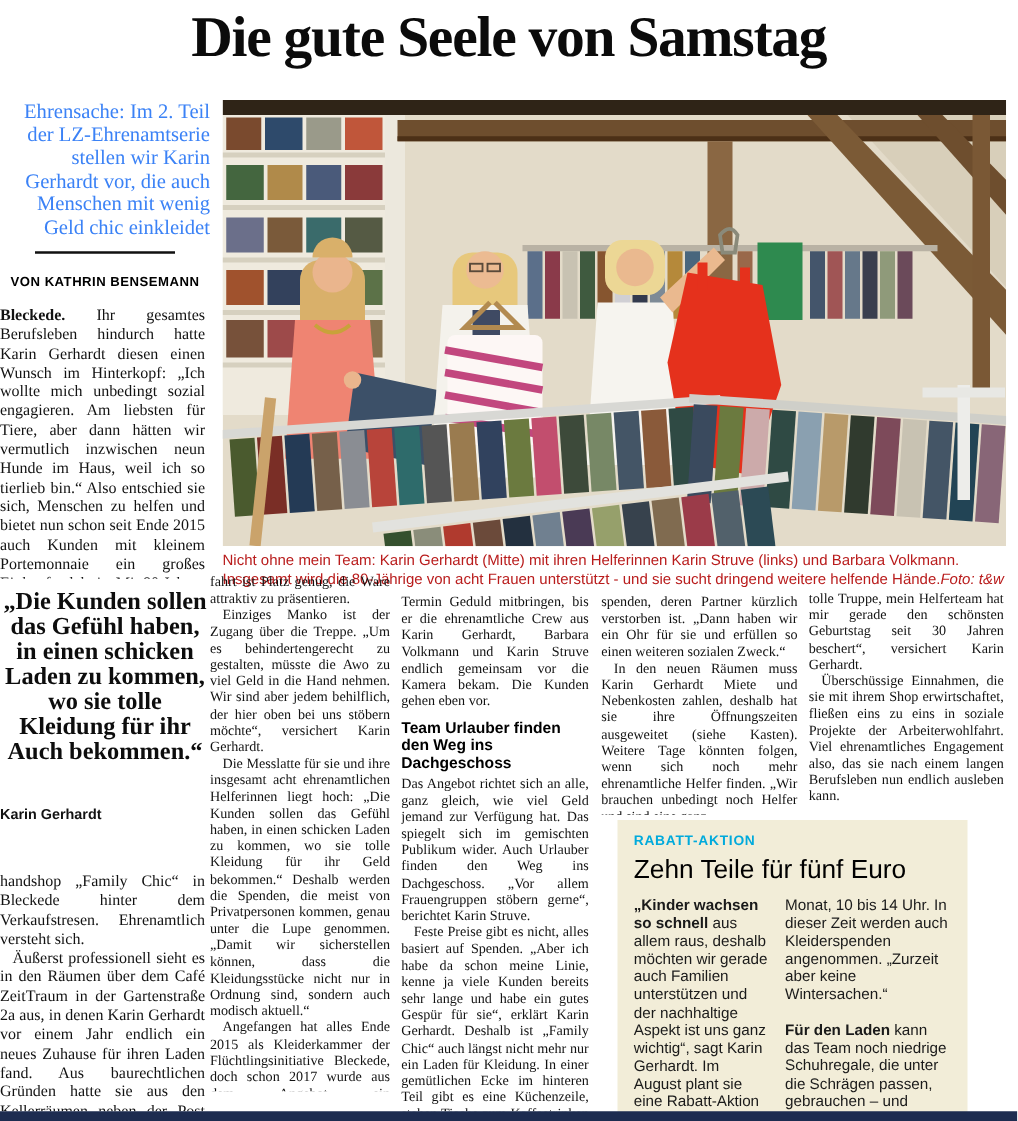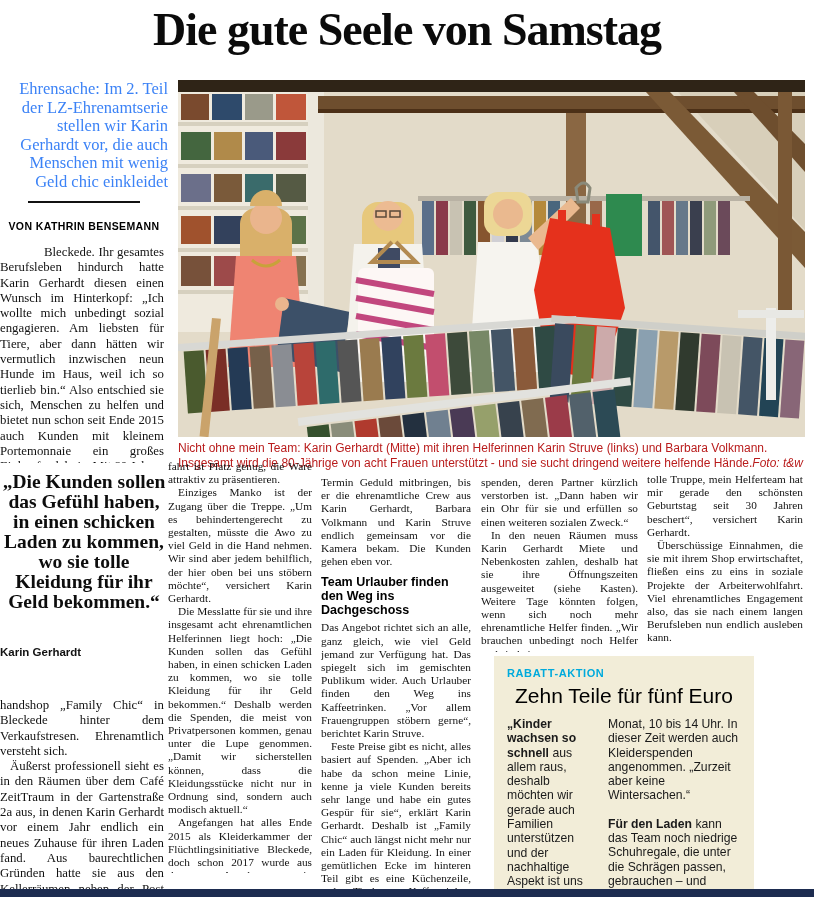--- a/index.html
+++ b/index.html
@@ -14,21 +14,21 @@
 
   
   .standfirst{left:0;top:80px;width:168px;text-align:right;
               font-size:16.5px;line-height:18.5px;color:#3b82f6;}
   .divider{left:28px;top:201px;width:112px;height:2px;background:#111;}
   .byline{left:0;top:220px;width:168px;text-align:center;
           font-family:"Liberation Sans",sans-serif;font-weight:700;
           font-size:10.5px;letter-spacing:.4px;color:#000;}
   .lead{left:0;top:245px;width:164px;height:218px;overflow:hidden;
         font-size:12.8px;line-height:15.3px;text-align:justify;}
-  .lead b{font-weight:400;padding-left:44px;}
+  .lead b{font-weight:700;}
   .pullquote{left:0;top:472px;width:168px;text-align:center;
              font-weight:700;font-size:19.5px;line-height:20px;color:#0d0d0d;}
   .pq-attr{left:0;top:646px;width:168px;text-align:left;
            font-family:"Liberation Sans",sans-serif;font-weight:700;font-size:11.5px;}
 
   
   .col{position:absolute;text-align:justify;font-size:11.3px;line-height:13.2px;
        overflow:hidden;hyphens:auto;-webkit-hyphens:auto;}
   .col p{margin:0;}
   .col p.ind{text-indent:10px;}
@@ -43,26 +43,26 @@
 
   
   .photo{left:178px;top:80px;width:627px;height:357px;overflow:hidden;}
   .photo svg{display:block;}
   .caption{left:178px;top:441px;width:627px;
            font-family:"Liberation Sans",sans-serif;font-size:12px;
            line-height:14.5px;color:#b91c1c;}
   .caption .credit{position:absolute;right:2px;top:14.5px;font-style:italic;}
 
   
-  .box{left:494px;top:656px;width:260px;height:241px;box-sizing:border-box;
+  .box{left:494px;top:656px;width:280px;height:241px;box-sizing:border-box;
        padding:11px 13px 0 13px;overflow:hidden;
        font-family:"Liberation Sans",sans-serif;}
   .kicker{font-weight:700;font-size:11px;letter-spacing:.6px;}
   .box h2{margin:5px 0 9px 0;font-weight:400;font-size:21px;color:#000;
-          font-family:"Liberation Sans",sans-serif;text-align:center;}
+          font-family:"Liberation Sans",sans-serif;}
   .boxcols{display:flex;gap:13px;}
   .boxcol{width:136px;font-size:12.2px;line-height:14.3px;color:#1a1a1a;}
   .boxcol p{margin:0 0 14px 0;}
   .boxcol b{font-weight:700;}
 
   .bottombar{left:0;top:889px;width:814px;height:8px;z-index:6;}
 </style>
 </head>
 <body>
 
@@ -71,21 +71,21 @@
   <h1 class="abs headline">Die gute Seele von Samstag</h1>
 
   <div class="abs standfirst">Ehrensache: Im 2. Teil der LZ-Ehrenamtserie stellen wir Karin Gerhardt vor, die auch Menschen mit wenig Geld chic einkleidet</div>
   <div class="abs divider"></div>
   <div class="abs byline">VON KATHRIN BENSEMANN</div>
 
   <div class="abs lead">
     <b>Bleckede.</b><span> Ihr gesamtes Berufsleben hindurch hatte Karin Gerhardt diesen einen Wunsch im Hinterkopf: „Ich wollte mich unbedingt sozial engagieren. Am liebsten für Tiere, aber dann hätten wir vermutlich inzwischen neun Hunde im Haus, weil ich so tierlieb bin.“ Also entschied sie sich, Menschen zu helfen und bietet nun schon seit Ende 2015 auch Kunden mit kleinem Portemonnaie ein großes Einkaufserlebnis. Mit 80 Jahren steht sie mehrmals die Woche im Second-</span>
   </div>
 
-  <div class="abs pullquote">„Die Kunden sollen das Gefühl haben, in einen schicken Laden zu kommen, wo sie tolle Kleidung für ihr Geld bekommen.“</div>
+  <div class="abs pullquote">„Die Kunden sollen das Gefühl haben, in einen schicken Laden zu kommen, wo sie tolle Kleidung für ihr Auch bekommen.“</div>
   <div class="abs pq-attr">Karin Gerhardt</div>
 
   <div class="col" id="col1">
     <p>handshop „Family Chic“ in Bleckede hinter dem Verkaufstresen. Ehrenamtlich versteht sich.</p>
     <p class="ind">Äußerst professionell sieht es in den Räumen über dem Café ZeitTraum in der Gartenstraße 2a aus, in denen Karin Gerhardt vor einem Jahr endlich ein neues Zuhause für ihren Laden fand. Aus baurechtlichen Gründen hatte sie aus den Kellerräumen neben der Post ausziehen müssen, eine nervenaufreibende Suche begann. Mit Happy End: Unter dem Dach der Arbeiterwohl-</p>
   </div>
 
   <div class="abs photo">
     <svg width="627" height="357" viewBox="0 0 627 357" xmlns="http://www.w3.org/2000/svg">
       <rect width="627" height="357" fill="#e3dbc9"></rect>
@@ -256,21 +256,21 @@
   <div class="col" id="col2">
     <p>fahrt ist Platz genug, die Ware attraktiv zu präsentieren.</p>
     <p class="ind">Einziges Manko ist der Zugang über die Treppe. „Um es behindertengerecht zu gestalten, müsste die Awo zu viel Geld in die Hand nehmen. Wir sind aber jedem behilflich, der hier oben bei uns stöbern möchte“, versichert Karin Gerhardt.</p>
     <p class="ind">Die Messlatte für sie und ihre insgesamt acht ehrenamtlichen Helferinnen liegt hoch: „Die Kunden sollen das Gefühl haben, in einen schicken Laden zu kommen, wo sie tolle Kleidung für ihr Geld bekommen.“ Deshalb werden die Spenden, die meist von Privatpersonen kommen, genau unter die Lupe genommen. „Damit wir sicherstellen können, dass die Kleidungsstücke nicht nur in Ordnung sind, sondern auch modisch aktuell.“</p>
     <p class="ind">Angefangen hat alles Ende 2015 als Kleiderkammer der Flüchtlingsinitiative Bleckede, doch schon 2017 wurde aus dem Angebot ein Secondhandshop von Bleckedern für Bleckeder. Und die Nachfrage ist groß – so musste der Fotograf beim LZ-</p>
   </div>
 
   <div class="col" id="col3">
     <p>Termin Geduld mitbringen, bis er die ehrenamtliche Crew aus Karin Gerhardt, Barbara Volkmann und Karin Struve endlich gemeinsam vor die Kamera bekam. Die Kunden gehen eben vor.</p>
     <p class="subhead">Team Urlauber finden den Weg ins Dachgeschoss</p>
-    <p>Das Angebot richtet sich an alle, ganz gleich, wie viel Geld jemand zur Verfügung hat. Das spiegelt sich im gemischten Publikum wider. Auch Urlauber finden den Weg ins Kaffeetrinken. „Vor allem Frauengruppen stöbern gerne“, berichtet Karin Struve.</p>
+    <p>Das Angebot richtet sich an alle, ganz gleich, wie viel Geld jemand zur Verfügung hat. Das spiegelt sich im gemischten Publikum wider. Auch Urlauber finden den Weg ins Dachgeschoss. „Vor allem Frauengruppen stöbern gerne“, berichtet Karin Struve.</p>
     <p class="ind">Feste Preise gibt es nicht, alles basiert auf Spenden. „Aber ich habe da schon meine Linie, kenne ja viele Kunden bereits sehr lange und habe ein gutes Gespür für sie“, erklärt Karin Gerhardt. Deshalb ist „Family Chic“ auch längst nicht mehr nur ein Laden für Kleidung. In einer gemütlichen Ecke im hinteren Teil gibt es eine Küchenzeile, stehen Tische zum Kaffeetrinken und Verweilen. Wichtig sei mancher Klönschnack auch deshalb, weil öfter Menschen, Kleidung</p>
   </div>
 
   <div class="col" id="col4">
     <p>spenden, deren Partner kürzlich verstorben ist. „Dann haben wir ein Ohr für sie und erfüllen so einen weiteren sozialen Zweck.“</p>
     <p class="ind">In den neuen Räumen muss Karin Gerhardt Miete und Nebenkosten zahlen, deshalb hat sie ihre Öffnungszeiten ausgeweitet (siehe Kasten). Weitere Tage könnten folgen, wenn sich noch mehr ehrenamtliche Helfer finden. „Wir brauchen unbedingt noch Helfer und sind eine ganz</p>
   </div>
 
   <div class="col" id="col5">
     <p>tolle Truppe, mein Helferteam hat mir gerade den schönsten Geburtstag seit 30 Jahren beschert“, versichert Karin Gerhardt.</p>

